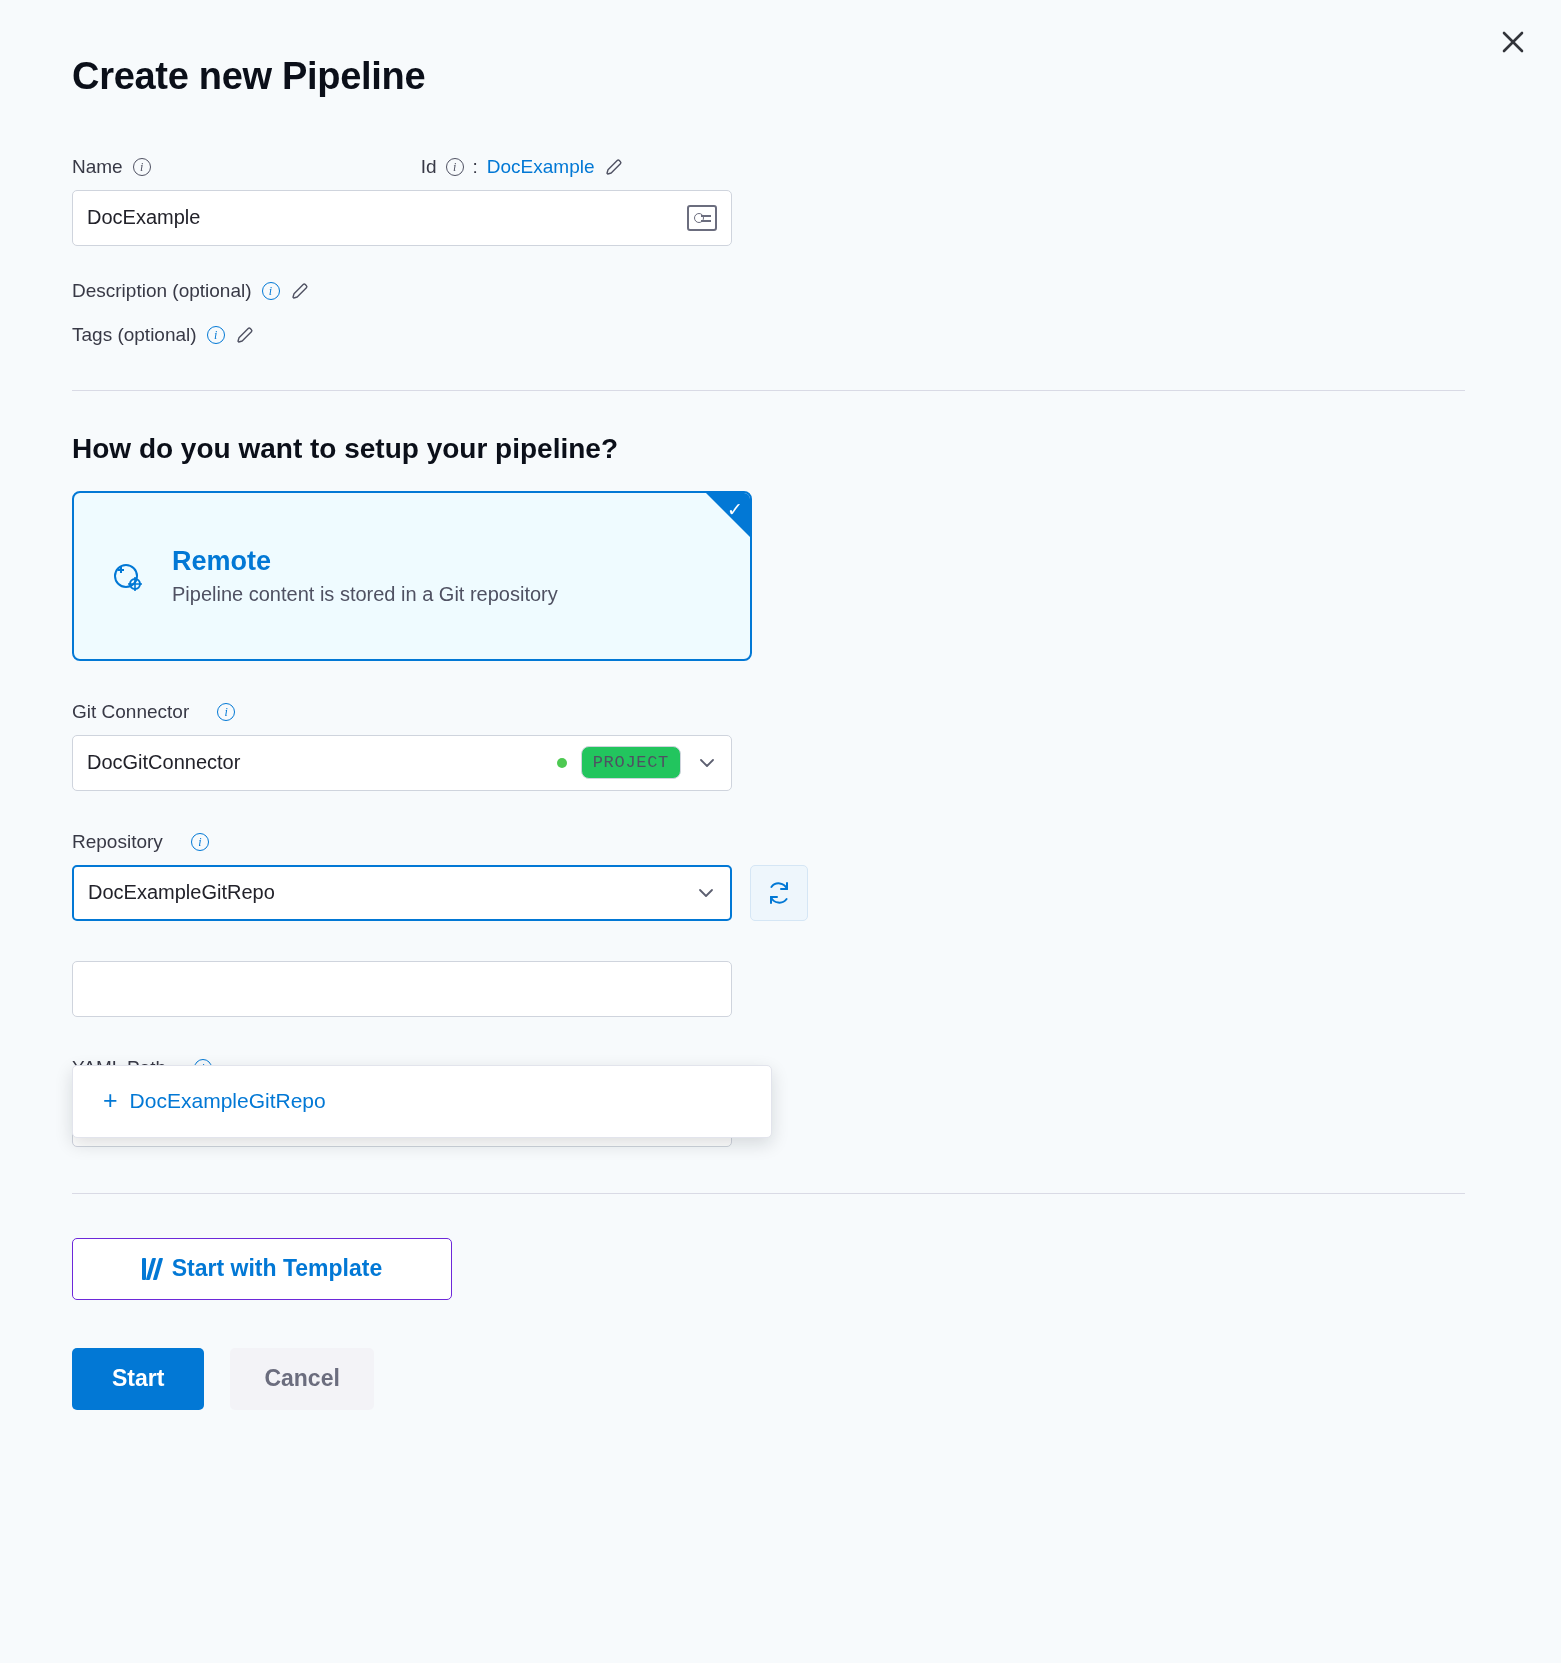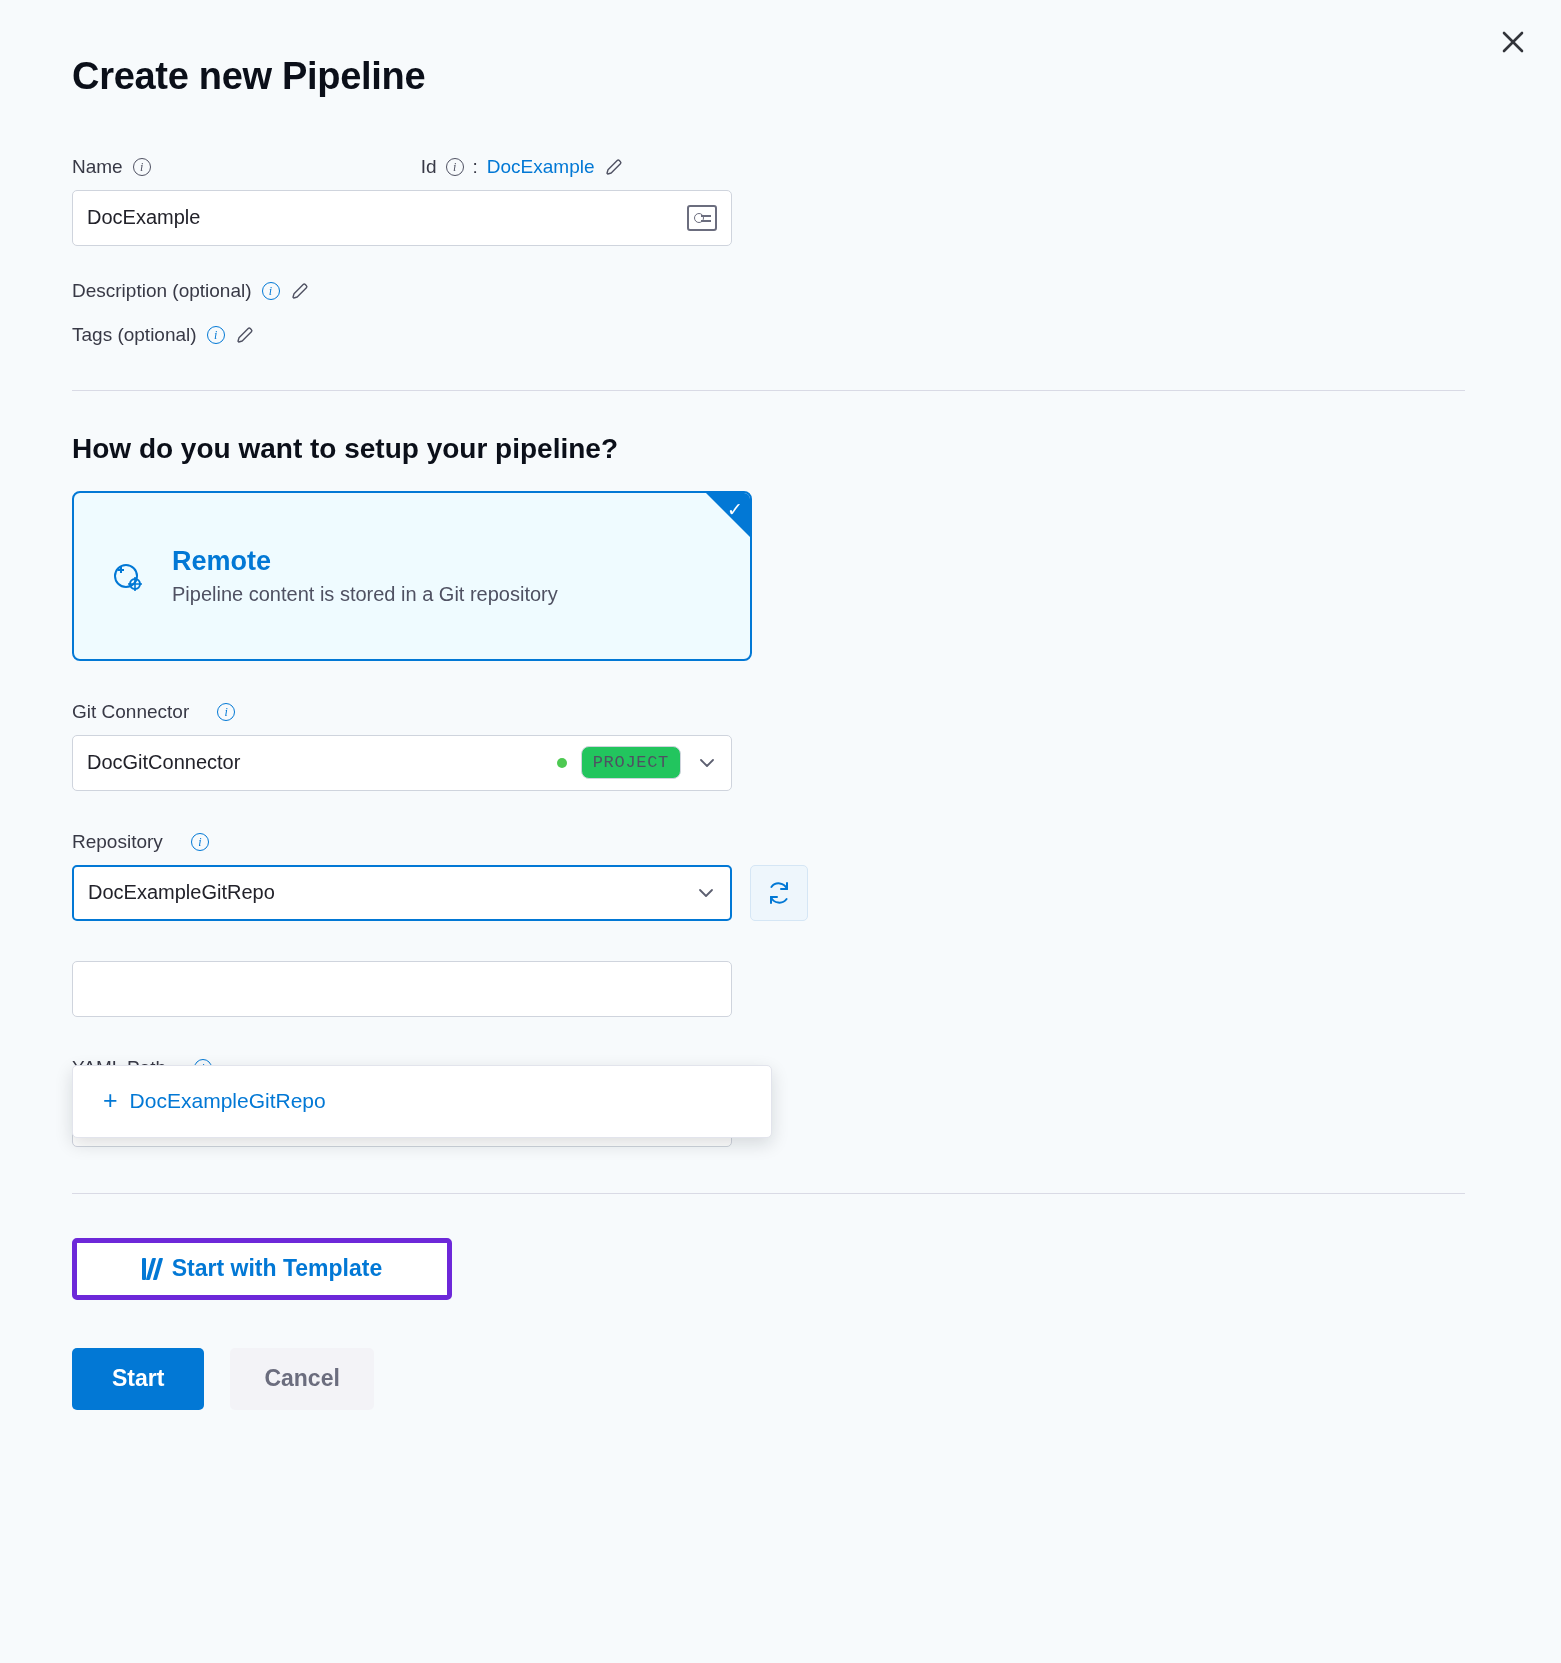--- a/index.html
+++ b/index.html
@@ -302,21 +302,21 @@
     height: 1px;
     background: #d9dae5;
     width: 1393px;
     margin-top: 46px;
   }
 
   .template-btn {
     margin-top: 44px;
     width: 380px;
     height: 62px;
-    border: 5px solid #6d28d9;
+    border: 1px solid #6d28d9;
     border-radius: 5px;
     background: #ffffff;
     color: #0278d5;
     font-size: 23px;
     font-weight: bold;
     display: flex;
     align-items: center;
     justify-content: center;
     gap: 12px;
     cursor: pointer;

